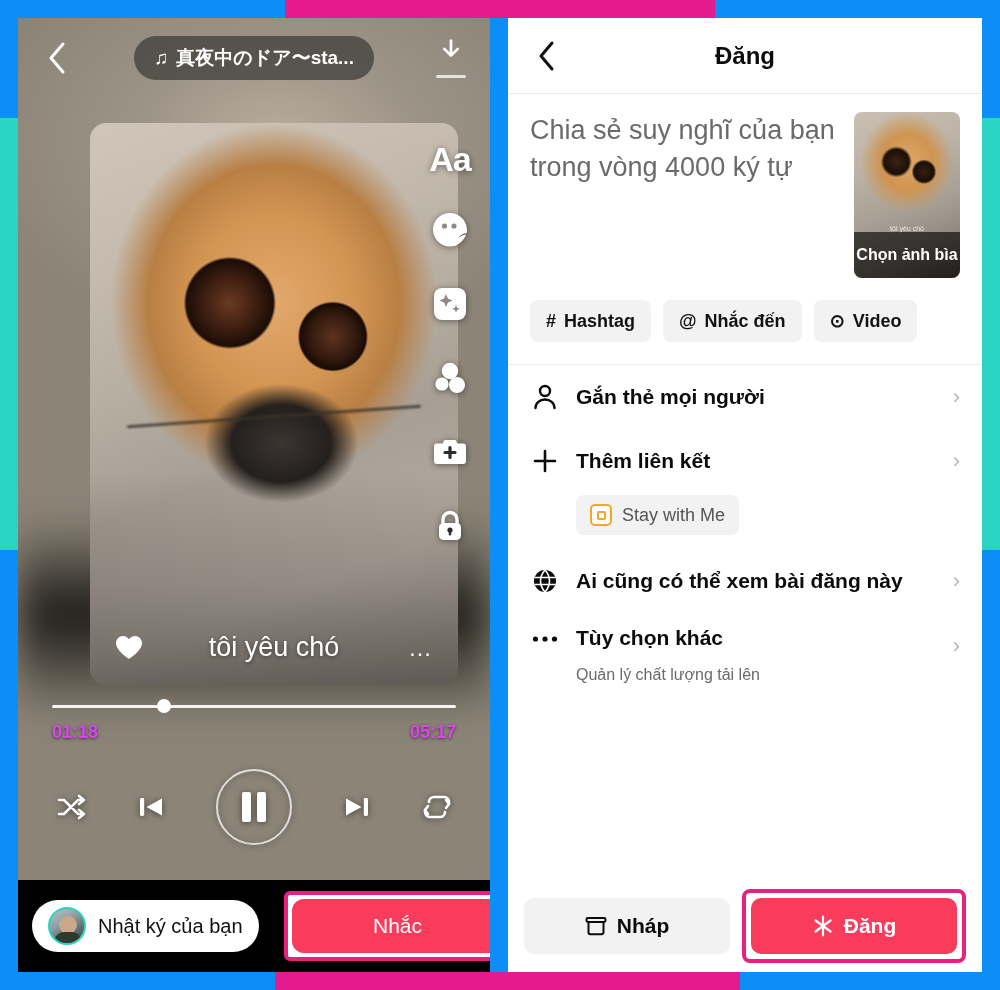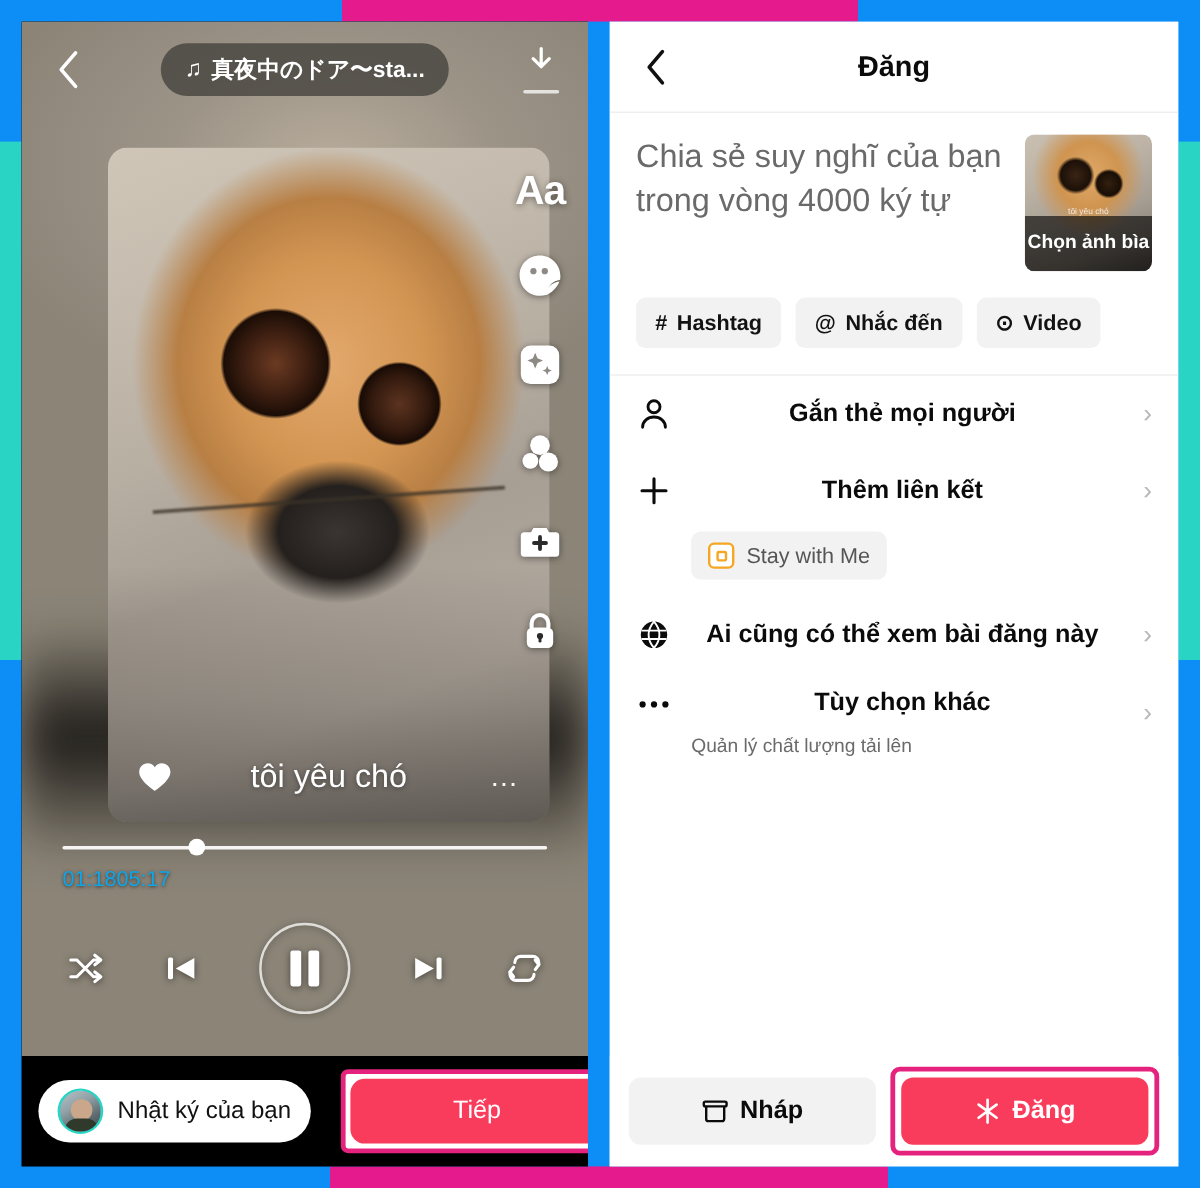--- a/index.html
+++ b/index.html
@@ -104,21 +104,21 @@
   .tool-aa { color:#fff; font-size:34px; font-weight:700; line-height:1; letter-spacing:-1px;}
 
   
   .player {
     position:absolute; left:0; right:0; bottom:96px; height:190px; z-index:6;
     padding:0 34px;
   }
   .seek-wrap { position:relative; height:10px; margin-top:16px; }
   .seek-track { position:absolute; left:0; right:0; top:3px; height:3px; background:rgba(255,255,255,.92); border-radius:2px;}
   .seek-knob { position:absolute; left:26%; top:-3px; width:14px; height:14px; border-radius:50%; background:#fff; }
-  .times { display:flex; justify-content:flex-start; color:#0ea5e9; font-size:18px; margin-top:10px; text-shadow:0 1px 3px rgba(0,0,0,.6);}
+  .times { display:flex; justify-content:space-between; color:#d946ef; font-size:18px; margin-top:10px; text-shadow:0 1px 3px rgba(0,0,0,.6);font-weight:bold;}
   .ctrl-row { display:flex; align-items:center; justify-content:space-between; margin-top:26px; padding:0 4px;}
   .ctrl { cursor:pointer; display:flex; align-items:center; justify-content:center; filter: drop-shadow(0 1px 3px rgba(0,0,0,.5)); }
   .play-big { width:76px; height:76px; border:2.5px solid rgba(255,255,255,.75); border-radius:50%;}
 
   
   .l-bottom {
     position:absolute; left:0; right:0; bottom:0; height:92px; background:#000; z-index:9;
     display:flex; align-items:center; padding:0 14px; gap:20px;
   }
   .story-chip {
@@ -153,21 +153,21 @@
   .r-back { width:34px; height:34px; display:flex; align-items:center; justify-content:center; cursor:pointer;}
   .r-title {
     position:absolute; left:0; right:0; text-align:center; font-size:24px; font-weight:700; color:#0b0b0b;
     pointer-events:none;
   }
 
   .compose { padding:18px 22px 0 22px; display:flex; gap:14px; }
   .compose-left { flex:1; min-width:0; }
   .ph-text { font-size:27px; color:#6a6a6a; line-height:1.38; }
   .cover {
-    width:106px; height:114px; border-radius:8px; flex:0 0 106px; position:relative; overflow:hidden;
+    width:106px; height:166px; border-radius:8px; flex:0 0 106px; position:relative; overflow:hidden;
     background:
       radial-gradient(circle 26px at 40% 30%, #3a2414 0%, #1c1008 48%, rgba(0,0,0,0) 60%),
       radial-gradient(circle 20px at 66% 36%, #33200f 0%, #190e06 50%, rgba(0,0,0,0) 62%),
       radial-gradient(ellipse 62px 66px at 50% 30%, #e0a968 0%, #cf9450 42%, rgba(207,148,80,0) 76%),
       linear-gradient(160deg,#c9c0b2 0%, #bcb3a6 30%, #a89f94 58%, #8d857b 80%, #5a544c 100%);
   }
   .cover-bar {
     position:absolute; left:0; right:0; bottom:0; height:46px; background:rgba(0,0,0,.62);
     display:flex; align-items:center; justify-content:center;
   }
@@ -180,21 +180,21 @@
     color:#121212; display:flex; align-items:center; gap:8px; cursor:pointer;
   }
   .sect-div { height:1px; background:#ececec; margin:0; }
 
   .rows { padding:0 22px; }
   .row {
     display:flex; align-items:center; gap:16px; min-height:64px; cursor:pointer; position:relative;
   }
   .row-icon { width:30px; flex:0 0 30px; display:flex; align-items:center; justify-content:center; }
   .row-main { flex:1; min-width:0; }
-  .row-label { font-size:21px; font-weight:700; color:#0b0b0b;text-align:center; }
+  .row-label { font-size:21px; font-weight:700; color:#0b0b0b; }
   .row-sub { font-size:16px; color:#6a6a6a; margin-top:16px; }
   .chev { color:#b8b8b8; font-size:22px; flex:0 0 16px; text-align:right;}
 
   .link-chip {
     display:inline-flex; align-items:center; gap:10px; background:#f2f2f2; border-radius:8px;
     padding:9px 14px; margin:2px 0 14px 0; cursor:pointer;
   }
   .link-ico {
     width:22px; height:22px; border-radius:5px; background:#fff; border:2px solid #f5a623;
     display:flex; align-items:center; justify-content:center; flex:0 0 22px;
@@ -363,21 +363,21 @@
     </div>
 
     <div class="l-bottom">
       <div class="story-chip">
         <div class="avatar"></div>
         <div class="story-label">Nhật ký của bạn</div>
       </div>
       <div class="next-outer">
         <div class="next-hl">
           <div class="next-btn">
-            <span>Tiếp</span>
+            <span>Nhắc</span>
           </div>
         </div>
       </div>
     </div>
   </div>
 
   <div id="right-panel">
 
     <div class="r-header">
       <div class="r-back">

